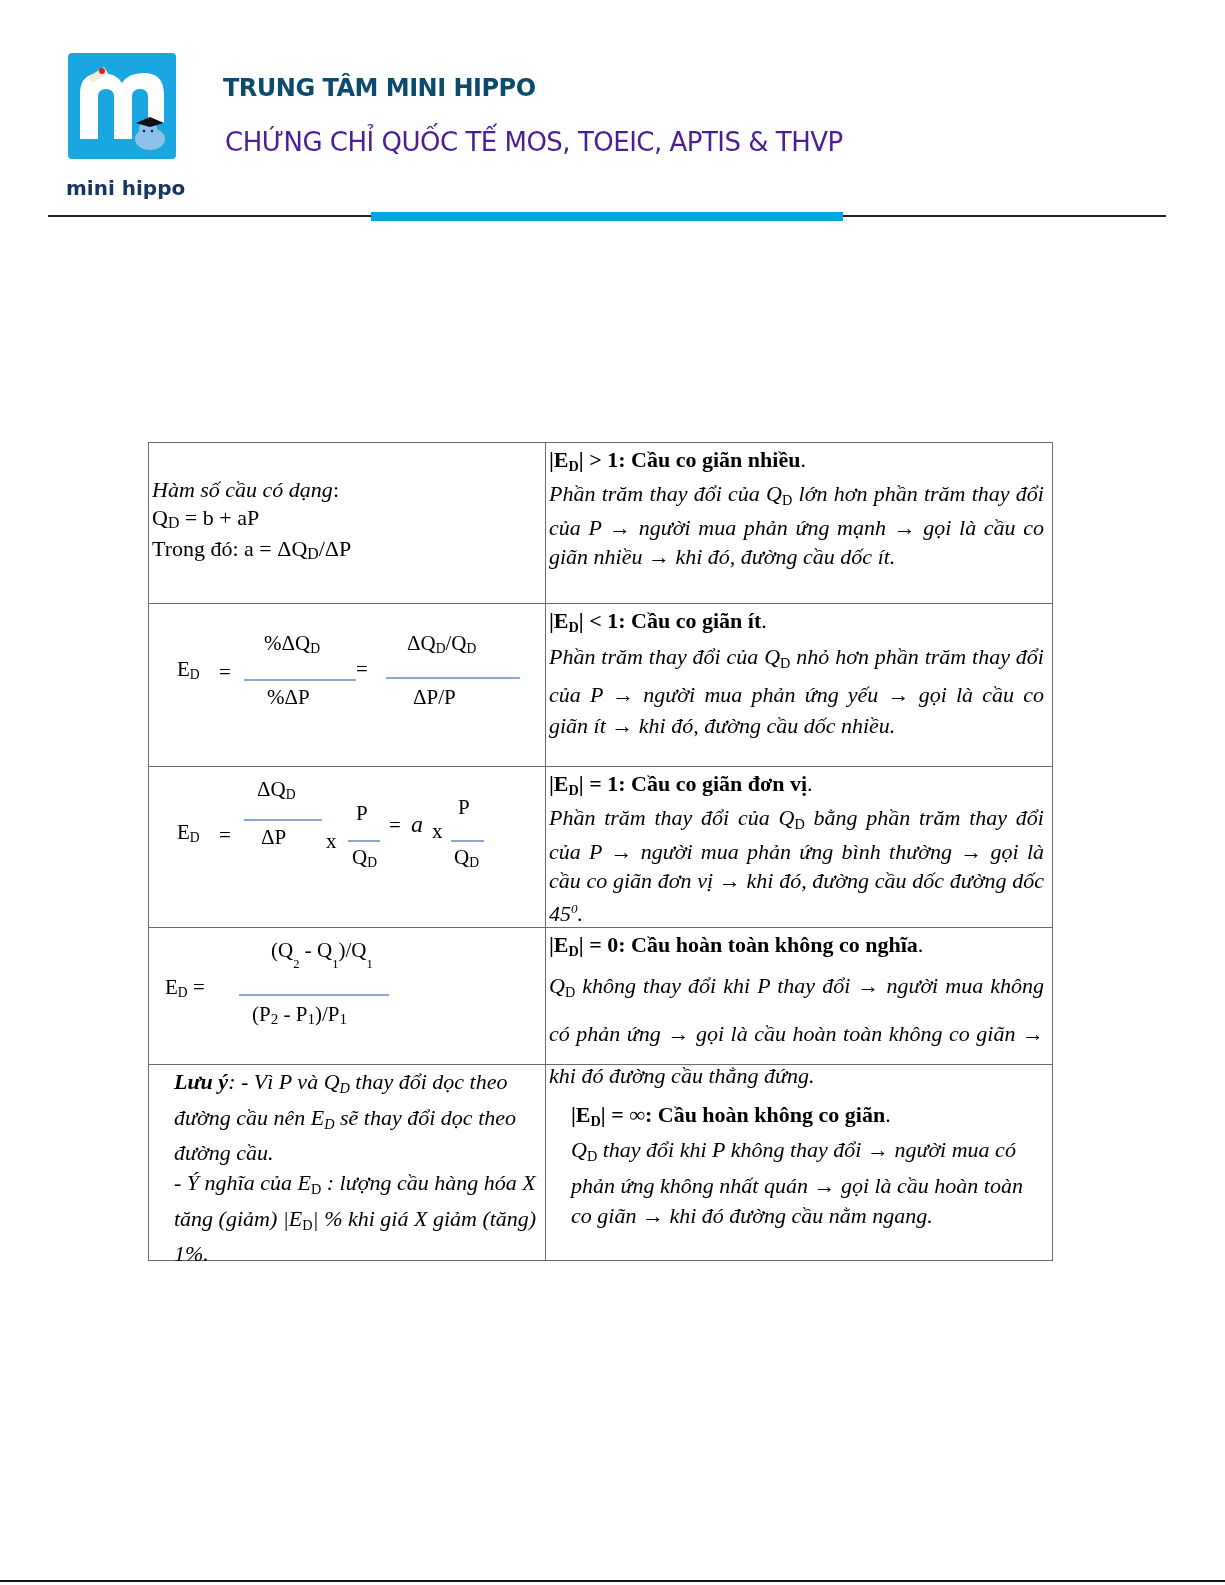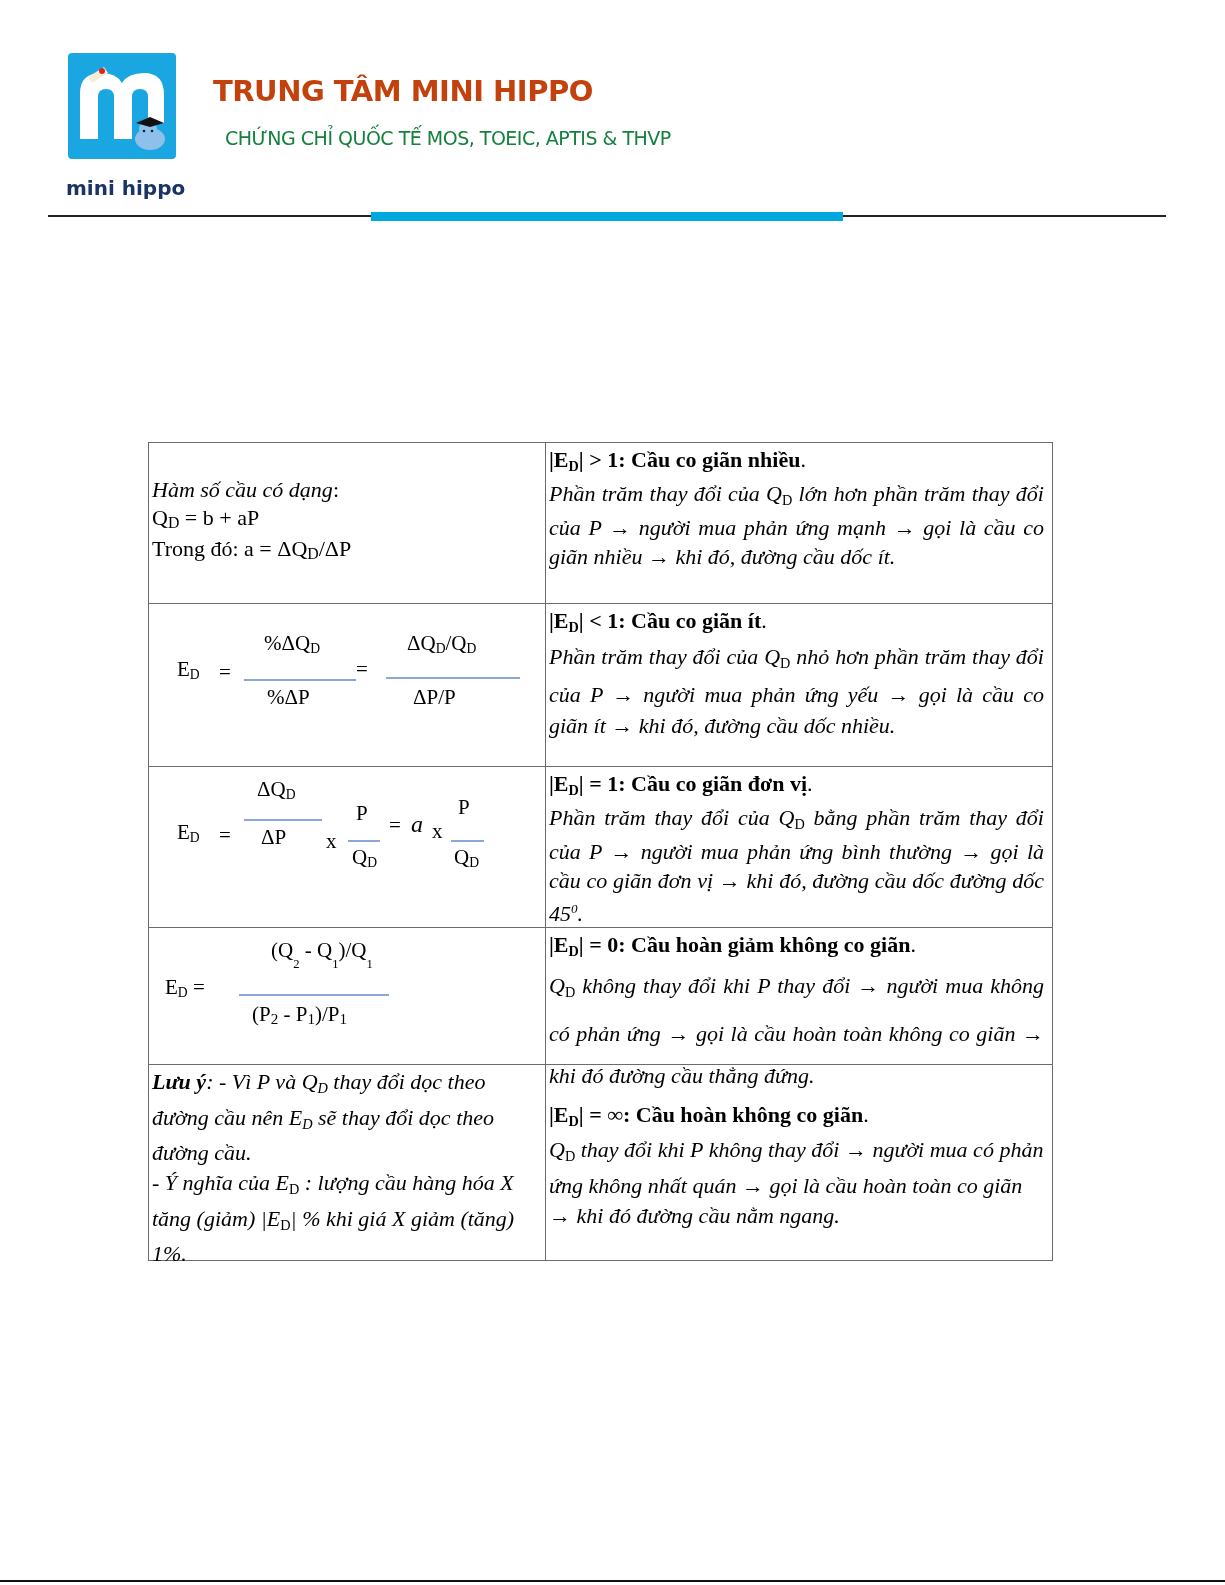--- a/index.html
+++ b/index.html
@@ -2,37 +2,37 @@
 <html><head>
 <meta charset="utf-8">
 <style>
   html, body { margin: 0; padding: 0; background: #ffffff; }
   body { width: 1225px; height: 1585px; position: relative; overflow: hidden; }
 
   
   .logo { position: absolute; left: 68px; top: 53px; width: 108px; height: 106px; background: #1aa6e0; border-radius: 4px; }
   .logo svg { position: absolute; left: 0; top: 0; }
   .logo-word { position: absolute; left: 66px; top: 176px; width: 120px; font-family: "DejaVu Sans", sans-serif; font-weight: bold; font-size: 20px; color: #1a3463; letter-spacing: 0px; }
-  .org-title { position: absolute; left: 213px; top: 74px; font-family: "DejaVu Sans", sans-serif; font-weight: bold; font-size: 29px; color: #c2410c; letter-spacing: -0.5px; }
-  .org-sub { position: absolute; left: 225px; top: 127px; font-family: "DejaVu Sans", sans-serif; font-size: 19px; color: #15803d; letter-spacing: -0.5px; }
+  .org-title { position: absolute; left: 223px; top: 74px; font-family: "DejaVu Sans", sans-serif; font-weight: bold; font-size: 24px; color: #0c4a6e; letter-spacing: -0.5px; }
+  .org-sub { position: absolute; left: 225px; top: 127px; font-family: "DejaVu Sans", sans-serif; font-size: 26px; color: #4c1d95; letter-spacing: -0.5px; }
 
   .rule-line { position: absolute; left: 48px; top: 215px; width: 1118px; height: 2px; background: #222; }
   .rule-accent { position: absolute; left: 371px; top: 212px; width: 472px; height: 9px; background: #00a8de; }
 
   
   .tbl { position: absolute; left: 148px; top: 442px; width: 905px; border-collapse: collapse; font-family: "Liberation Serif", serif; color: #000; }
   .tbl td { border: 1.5px solid #6b6b6b; vertical-align: top; padding: 0; }
   .c-left { width: 396px; }
   .c-right { width: 506px; }
   .cell { position: relative; }
   .r1 { height: 157px; }
   .r2 { height: 159px; }
   .r3 { height: 157px; }
   .r4 { height: 133px; }
-  .r5 { height: 193px; }
+  .r5 { height: 193px; margin-left: 22px; }
 
   .rt { padding: 3px 8px 0 3px; font-size: 22px; line-height: 28.5px; }
   .rt .head { font-weight: bold; display: block; }
   .rt .head .dot { font-weight: normal; }
   .rt .body { font-style: italic; text-align: justify; display: block; }
   .sub { font-size: 0.72em; vertical-align: -0.22em; }
   .subsm { font-size: 0.65em; vertical-align: -0.25em; }
 
   .lt1 { position: absolute; left: 3px; top: 33px; font-size: 22px; line-height: 28px; }
   .lt1 .it { font-style: italic; }
@@ -140,21 +140,21 @@
     <td class="c-left">
       <div class="cell r4">
         <div class="formula" style="left:16px; top:47px;"><span>E</span><span class="subsm">D</span> <span>=</span></div>
         <div class="formula" style="left:76px; top:10px;margin-left:46px;"><span>(Q</span><span style="font-size:0.6em; vertical-align:-0.9em">2</span><span> - Q</span><span style="font-size:0.6em; vertical-align:-0.9em">1</span><span>)/Q</span><span style="font-size:0.6em; vertical-align:-0.9em">1</span></div>
         <div class="frac-line" style="left:90px; top:66px; width:150px;"></div>
         <div class="formula" style="left:103px; top:74px;"><span>(P</span><span class="sub">2</span><span> - P</span><span class="sub">1</span><span>)/P</span><span class="sub">1</span></div>
       </div>
     </td>
     <td class="c-right">
       <div class="cell r4 rt">
-        <span class="head"><span>|E</span><span class="subsm">D</span><span>| = 0: Cầu hoàn giảm không co giãn</span><span class="dot">.</span></span>
+        <span class="head"><span>|E</span><span class="subsm">D</span><span>| = 0: Cầu hoàn toàn không co nghĩa</span><span class="dot">.</span></span>
         <span class="body" style="line-height:42px;">Q<span class="subsm" style="font-style:normal">D</span> không thay đổi khi P thay đổi → người mua không có phản ứng → gọi là cầu hoàn toàn không co giãn → khi đó đường cầu thẳng đứng.</span>
       </div>
     </td>
   </tr>
 
   <tr>
     <td class="c-left">
       <div class="cell r5 lt5">
         <b>Lưu ý</b><span>: - Vì P và Q</span><span class="subsm">D</span><span> thay đổi dọc theo đường cầu nên E</span><span class="subsm">D</span><span> sẽ thay đổi dọc theo đường cầu.</span><br>
         <span>- Ý nghĩa của E</span><span class="subsm" style="font-style:normal">D</span><span> : lượng cầu hàng hóa X tăng (giảm) |E</span><span class="subsm" style="font-style:normal">D</span><span>| % khi giá X giảm (tăng) 1%.</span>

